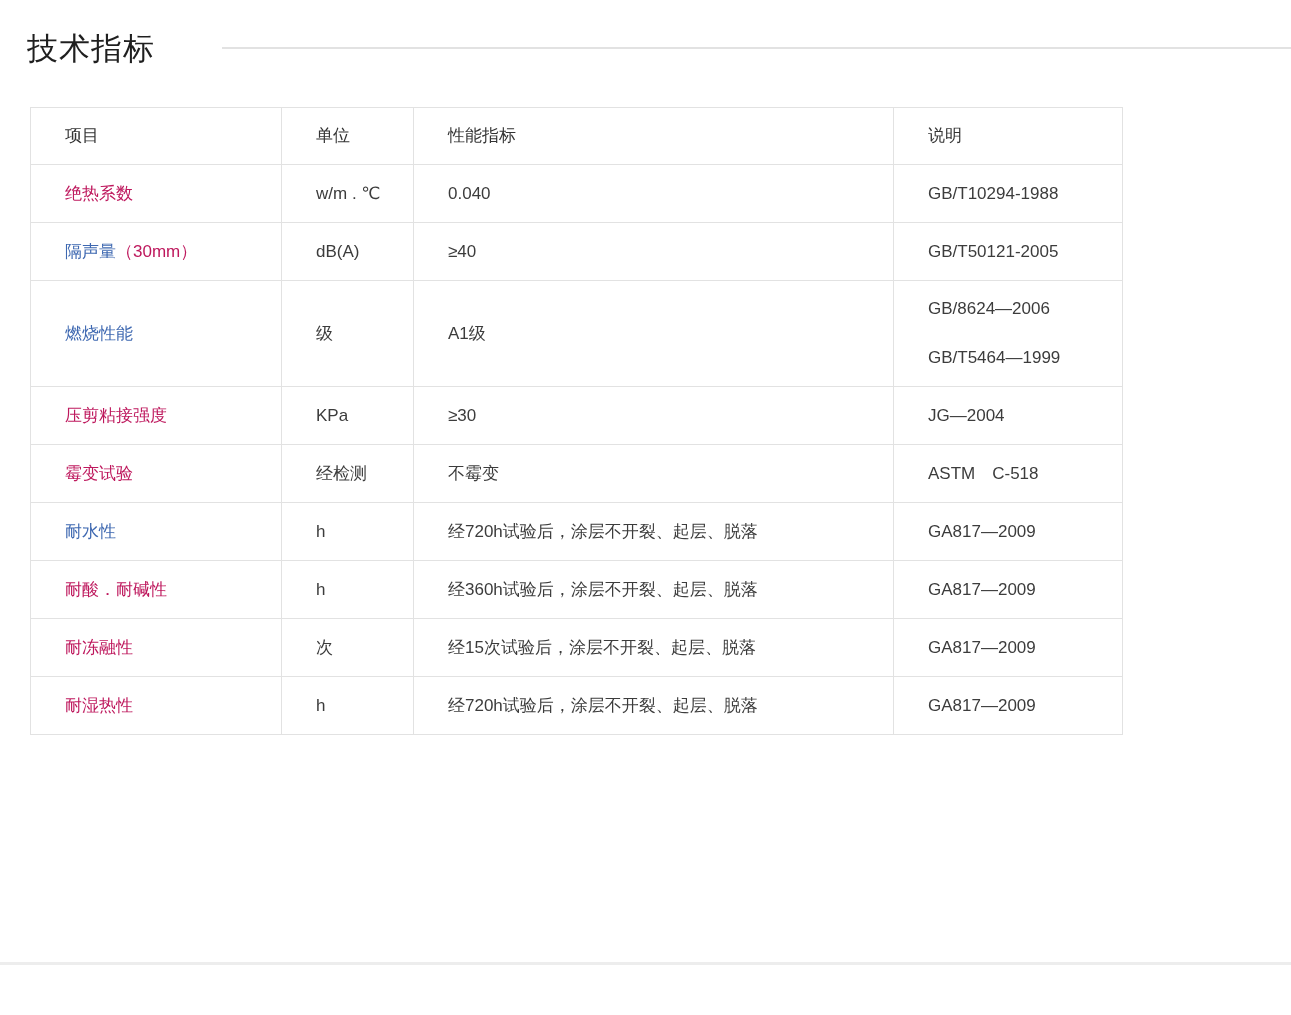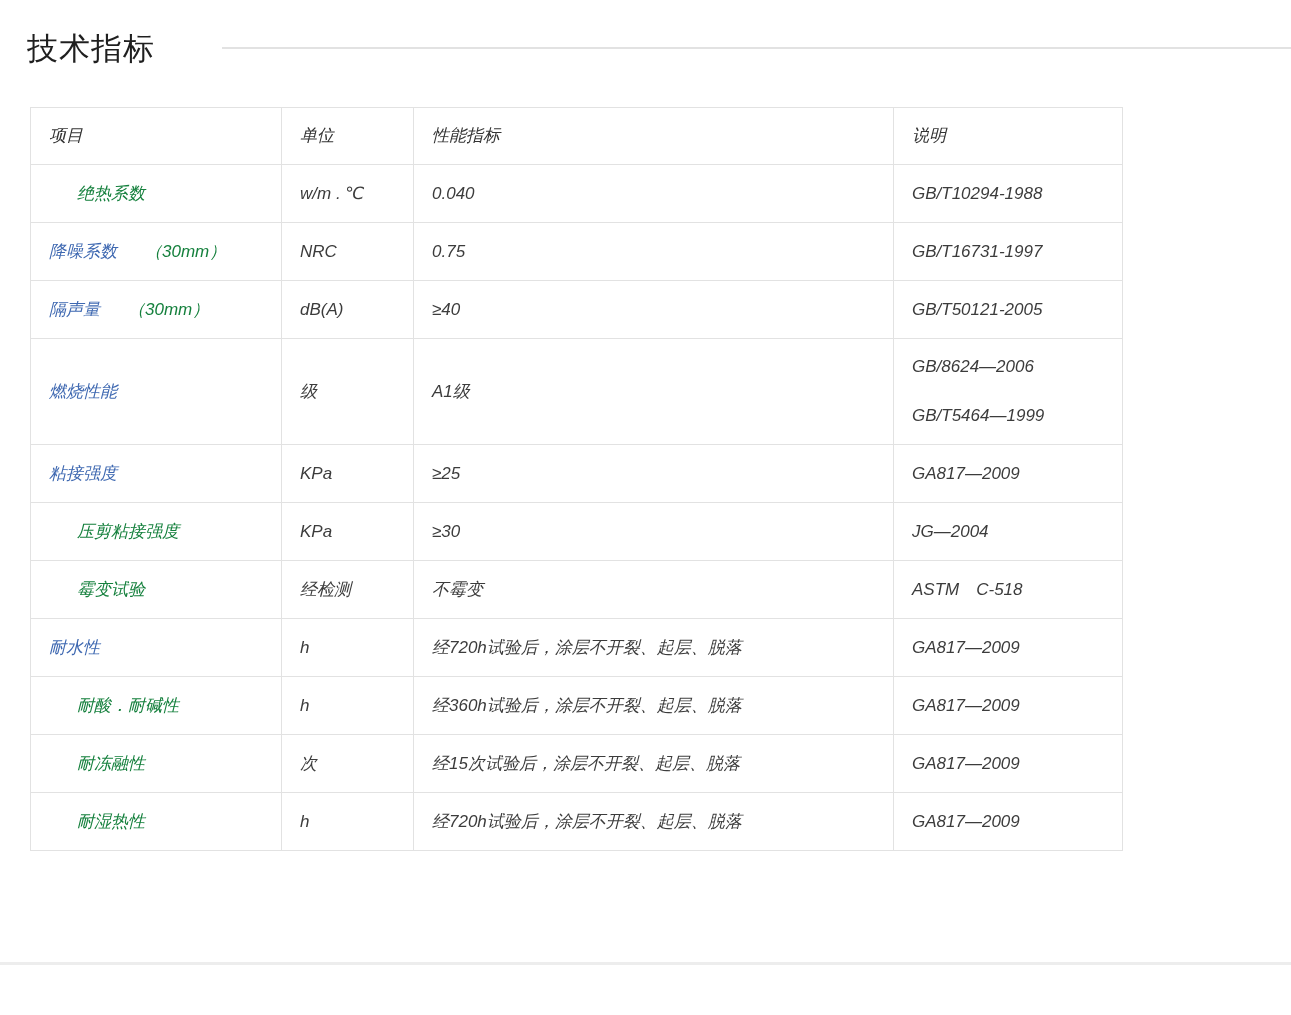--- a/index.html
+++ b/index.html
@@ -43,42 +43,41 @@
     position: absolute;
     left: 30px;
     top: 107px;
     width: 1092px;
     border-collapse: collapse;
     background: #ffffff;
     table-layout: fixed;
   }
   .spec-table th, .spec-table td {
     border: 1px solid #e2e2e2;
-    padding: 16px 12px 16px 18px;
+    padding: 16px 12px 16px 34px;
     font-size: 17px;
     font-weight: 400;
     text-align: left;
     vertical-align: middle;
     color: #3c3c3c;
     box-sizing: border-box;
     line-height: 24px;
     overflow: hidden;
     white-space: nowrap;
-    font-style: italic;
   }
   .spec-table th { height: 57px; color: #333333; }
   .spec-table td { height: 58px; }
   .desc-line { line-height: 24px; }
   .desc-line + .desc-line { margin-top: 25px; }
   a.item-link {
     color: var(--link-color, #3e68b1);
     text-decoration: none;
     cursor: pointer;
   }
-  .item-text { color: #15803d; margin-left: 28px; }
+  .item-text { color: #be185d; }
 </style>
 </head>
 <body>
 
 <div class="page">
   <h1 class="page-title">技术指标</h1>
   <div class="title-rule"></div>
 
   <table class="spec-table">
     <colgroup>
@@ -98,50 +97,34 @@
     <tbody id="body-rows">
         <tr>
           <td><span class="item-text">绝热系数</span></td>
           <td>w/m . ℃</td>
           <td>0.040</td>
           <td>
             <div class="desc-line">GB/T10294-1988</div>
           </td>
         </tr>
         <tr>
-          <td><a class="item-link">降噪系数</a><span class="item-text">（30mm）</span></td>
-          <td>NRC</td>
-          <td>0.75</td>
-          <td>
-            <div class="desc-line">GB/T16731-1997</div>
-          </td>
-        </tr>
-        <tr>
           <td><a class="item-link">隔声量</a><span class="item-text">（30mm）</span></td>
           <td>dB(A)</td>
           <td>≥40</td>
           <td>
             <div class="desc-line">GB/T50121-2005</div>
           </td>
         </tr>
         <tr>
           <td><a class="item-link">燃烧性能</a></td>
           <td>级</td>
           <td>A1级</td>
           <td>
             <div class="desc-line">GB/8624—2006</div>
             <div class="desc-line">GB/T5464—1999</div>
-          </td>
-        </tr>
-        <tr>
-          <td><a class="item-link">粘接强度</a></td>
-          <td>KPa</td>
-          <td>≥25</td>
-          <td>
-            <div class="desc-line">GA817—2009</div>
           </td>
         </tr>
         <tr>
           <td><span class="item-text">压剪粘接强度</span></td>
           <td>KPa</td>
           <td>≥30</td>
           <td>
             <div class="desc-line">JG—2004</div>
           </td>
         </tr>

